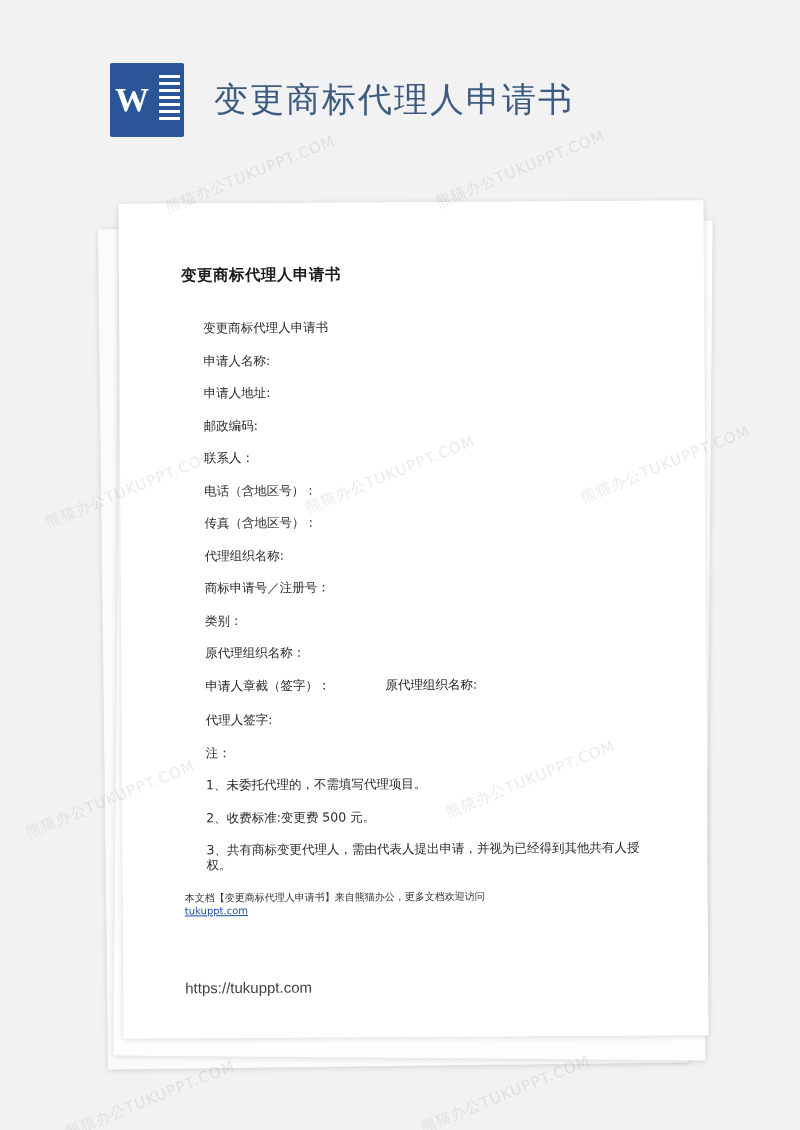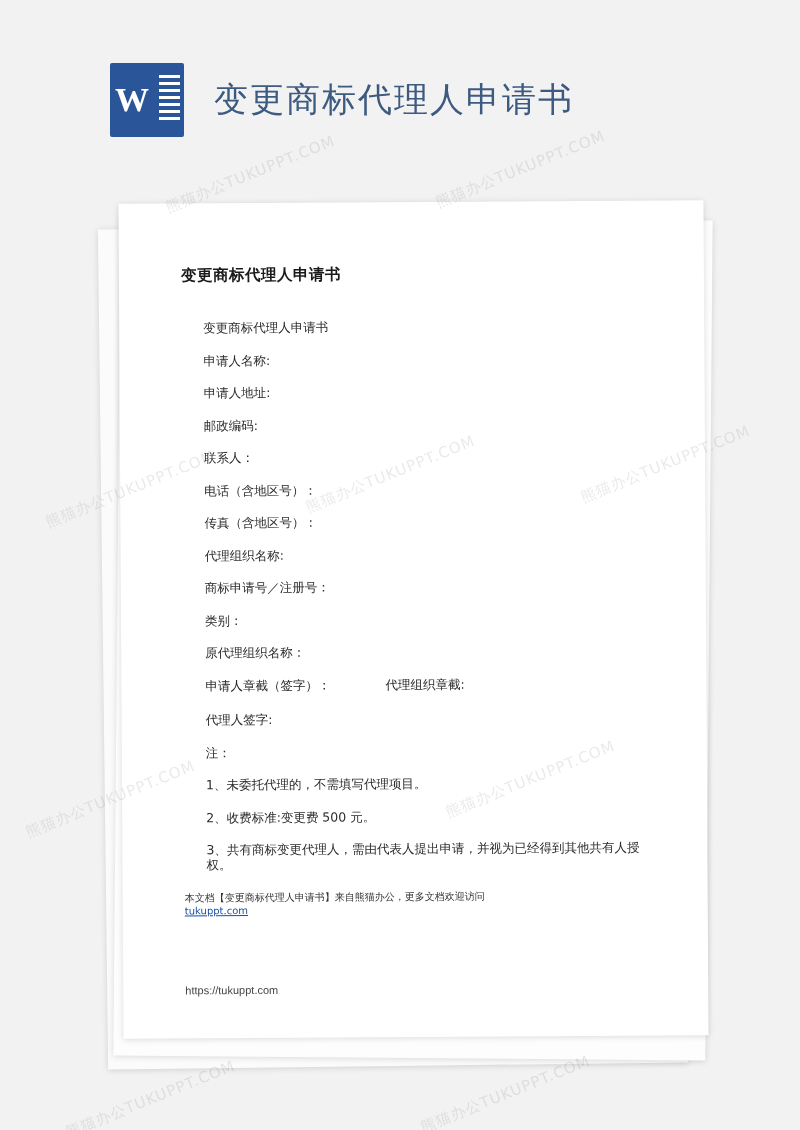--- a/index.html
+++ b/index.html
@@ -165,21 +165,21 @@
   }
   .footer-link {
     color: #1a4fa0;
     text-decoration: underline;
     font-size: 10px;
   }
   .page-url {
     position: absolute;
     left: 62px;
     bottom: 42px;
-    font-size: 11px;
+    font-size: 15px;
     color: #444;
     font-family: "Liberation Sans", sans-serif;
   }
 
   
   .wm {
     position: absolute;
     color: rgba(120,120,120,0.16);
     font-size: 15px;
     letter-spacing: 1px;
@@ -228,21 +228,21 @@
       <div class="line">联系人：</div>
       <div class="line">电话（含地区号）：</div>
       <div class="line">传真（含地区号）：</div>
       <div class="line">代理组织名称:</div>
       <div class="line">商标申请号／注册号：</div>
       <div class="line">类别：</div>
       <div class="line">原代理组织名称：</div>
 
       <div class="sign-row">
         <span class="a">申请人章截（签字）：</span>
-        <span>代理组织章截:</span>
+        <span>原代理组织名称:</span>
       </div>
 
       <div class="line">代理人签字:</div>
       <div class="line">注：</div>
       <div class="line">1、未委托代理的，不需填写代理项目。</div>
       <div class="line">2、收费标准:变更费 500 元。</div>
       <div class="line wrap">3、共有商标变更代理人，需由代表人提出申请，并视为已经得到其他共有人授权。</div>
 
       <div class="footer-note">本文档【变更商标代理人申请书】来自熊猫办公，更多文档欢迎访问</div>
       <div class="footer-link">tukuppt.com</div>

